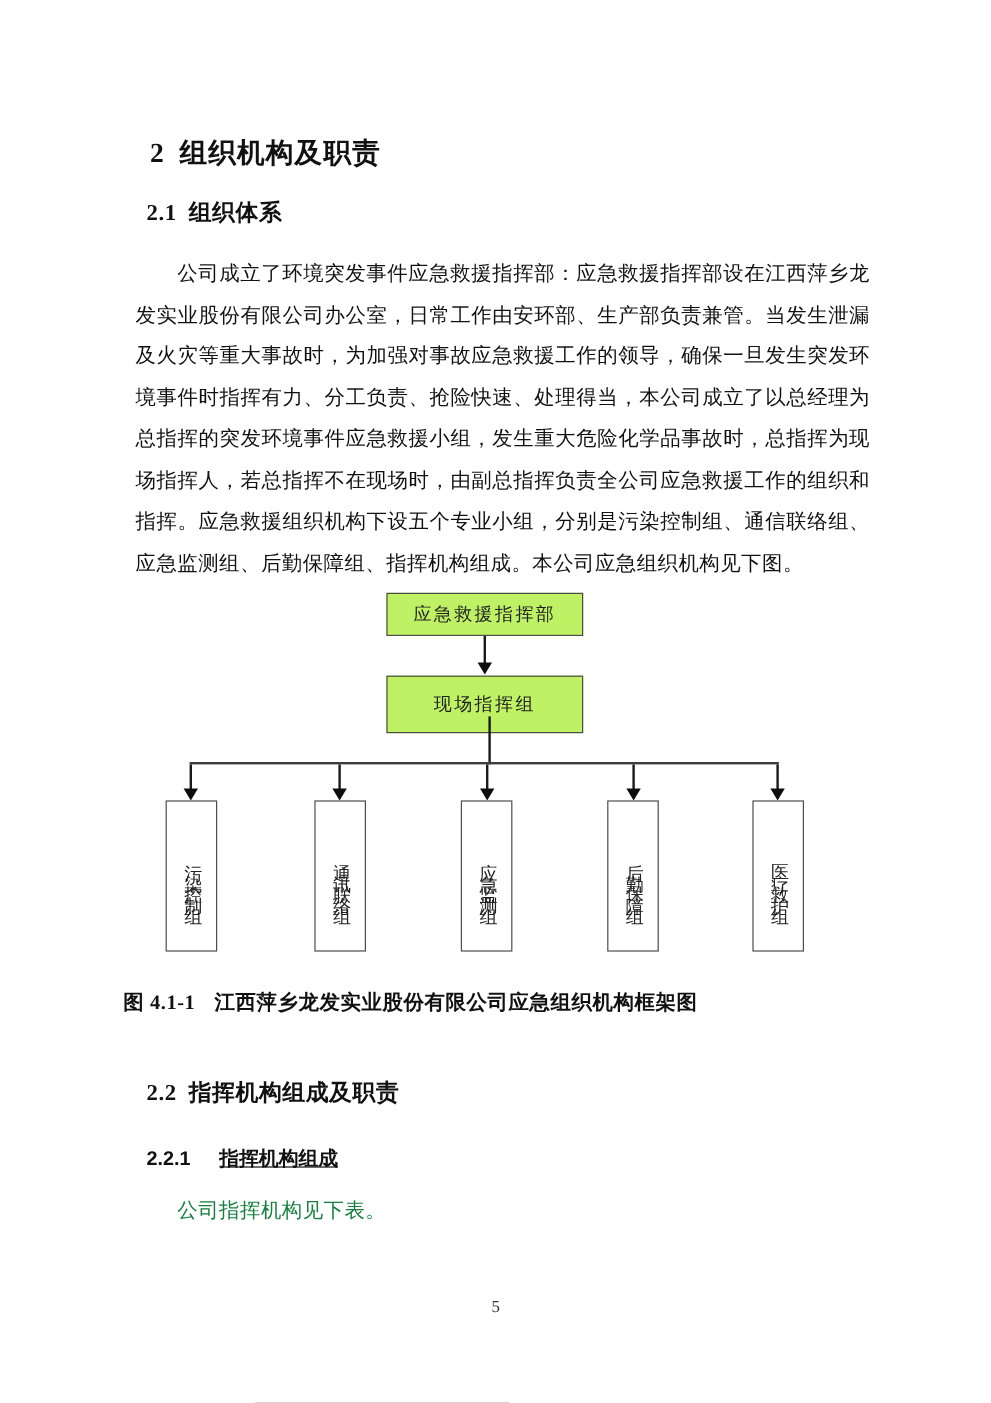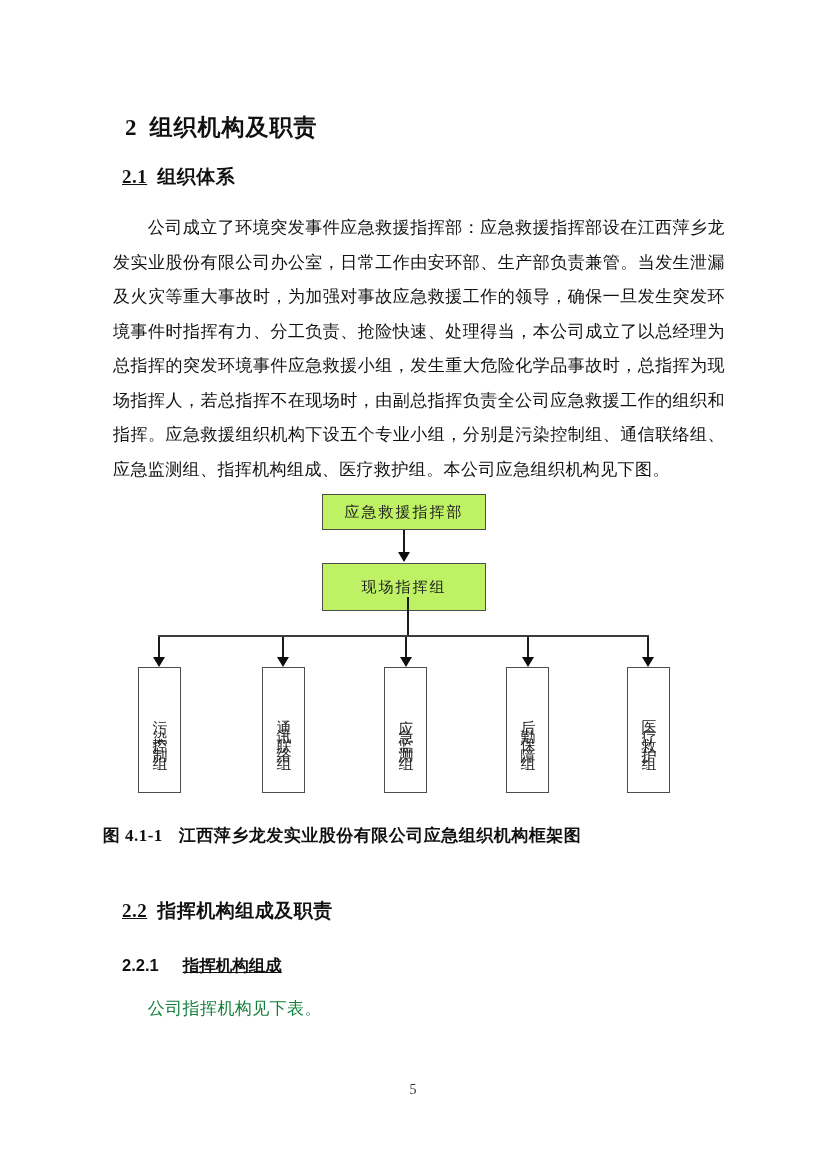--- a/index.html
+++ b/index.html
@@ -10,21 +10,21 @@
     margin:0 auto;
     overflow:hidden;
     font-family:"Liberation Serif","DejaVu Serif",serif;
     color:#111;
   }
   
   .h1{position:absolute;left:125px;top:112px;font-weight:bold;font-size:23px;letter-spacing:1px;}
   .h1 .num{font-family:"Liberation Serif",serif;margin-right:12px;}
   .h1 .txt{font-family:"Liberation Sans","DejaVu Sans",sans-serif;}
   .h2{position:absolute;font-weight:bold;font-size:19px;letter-spacing:0.5px;}
-  .h2 .num{font-family:"Liberation Serif",serif;margin-right:10px;text-decoration:underline;}
+  .h2 .num{font-family:"Liberation Serif",serif;margin-right:10px;}
   .h2 .txt{font-family:Liberation Sans, sans-serif;text-align:center;}
   .h2-1{left:122px;top:164px;}
   .h2-2{left:122px;top:898px;}
   .h3{position:absolute;left:122px;top:955px;font-weight:bold;font-size:16.5px;}
   .h3 .num{font-family:Liberation Sans, sans-serif;margin-right:24px;}
   .h3 .txt{font-family:"Liberation Sans","DejaVu Sans",sans-serif;text-decoration:underline;}
   
   .para{
     position:absolute;left:113px;top:211px;width:612px;
     font-size:17px;line-height:34.5px;letter-spacing:0.4px;
@@ -90,21 +90,21 @@
 <div class="page">
 
   <div class="h1">
     <span class="num">2</span><span class="txt">组织机构及职责</span>
   </div>
 
   <div class="h2 h2-1">
     <span class="num">2.1</span><span class="txt">组织体系</span>
   </div>
 
-  <div class="para">公司成立了环境突发事件应急救援指挥部：应急救援指挥部设在江西萍乡龙发实业股份有限公司办公室，日常工作由安环部、生产部负责兼管。当发生泄漏及火灾等重大事故时，为加强对事故应急救援工作的领导，确保一旦发生突发环境事件时指挥有力、分工负责、抢险快速、处理得当，本公司成立了以总经理为总指挥的突发环境事件应急救援小组，发生重大危险化学品事故时，总指挥为现场指挥人，若总指挥不在现场时，由副总指挥负责全公司应急救援工作的组织和指挥。应急救援组织机构下设五个专业小组，分别是污染控制组、通信联络组、应急监测组、指挥机构组成、医疗救护组。本公司应急组织机构见下图。</div>
+  <div class="para">公司成立了环境突发事件应急救援指挥部：应急救援指挥部设在江西萍乡龙发实业股份有限公司办公室，日常工作由安环部、生产部负责兼管。当发生泄漏及火灾等重大事故时，为加强对事故应急救援工作的领导，确保一旦发生突发环境事件时指挥有力、分工负责、抢险快速、处理得当，本公司成立了以总经理为总指挥的突发环境事件应急救援小组，发生重大危险化学品事故时，总指挥为现场指挥人，若总指挥不在现场时，由副总指挥负责全公司应急救援工作的组织和指挥。应急救援组织机构下设五个专业小组，分别是污染控制组、通信联络组、应急监测组、后勤保障组、指挥机构组成。本公司应急组织机构见下图。</div>
 
   <div class="node node-a">
     <span>应急救援指挥部</span>
   </div>
 
   <div class="cline v1"></div>
   <div class="ahead ha"></div>
 
   <div class="node node-b">
     <span>现场指挥组</span>

